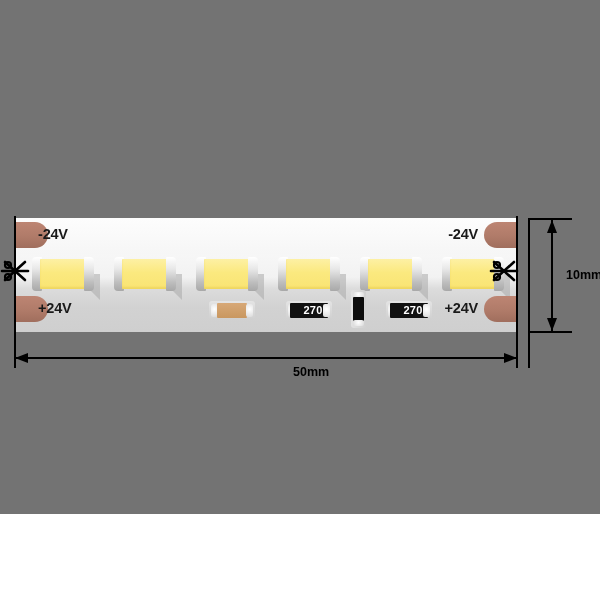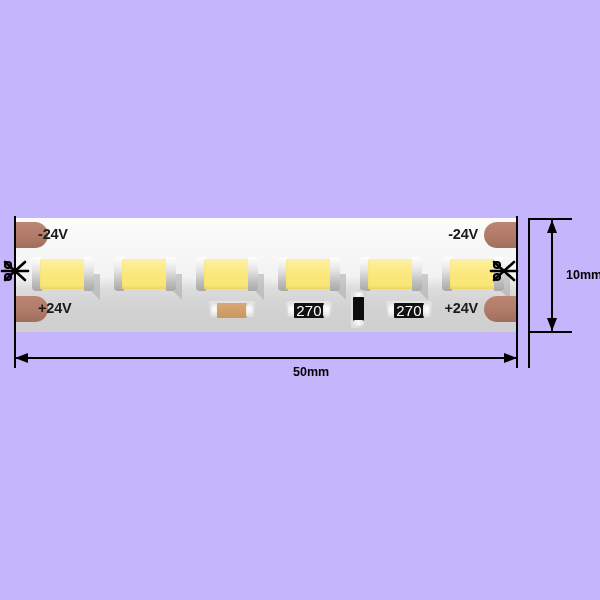--- a/index.html
+++ b/index.html
@@ -6,22 +6,22 @@
     margin: 0;
     padding: 0;
     background: #ffffff;
   }
   body {
     font-family: "Liberation Sans", sans-serif;
   }
   #canvas {
     position: relative;
     width: 600px;
-    height: 600px;
-    background: #c4b5fd;
+    height: 514px;
+    background: #737373;
     overflow: hidden;
   }
 
   
   .strip {
     position: absolute;
     left: 14px;
     top: 218px;
     width: 504px;
     height: 114px;
@@ -123,25 +123,26 @@
   }
   .smd .term.l { left: 2px; }
   .smd .term.r { right: 2px; }
   .smd .body-blk {
     position: relative;
     width: 30px;
     height: 15px;
     background: #111111;
     border-radius: 1px;
     color: #ffffff;
-    font-size: 15px;
-    font-weight: normal;
+    font-size: 11px;
+    font-weight: bold;
     line-height: 15px;
     text-align: center;
     letter-spacing: 0.2px;
+    padding-left: 8px;
   }
   .smd .body-tan {
     position: relative;
     width: 30px;
     height: 15px;
     background: linear-gradient(180deg,#d7a877 0%, #c9975f 100%);
     border-radius: 1px;
   }
   
   .smd-v {

